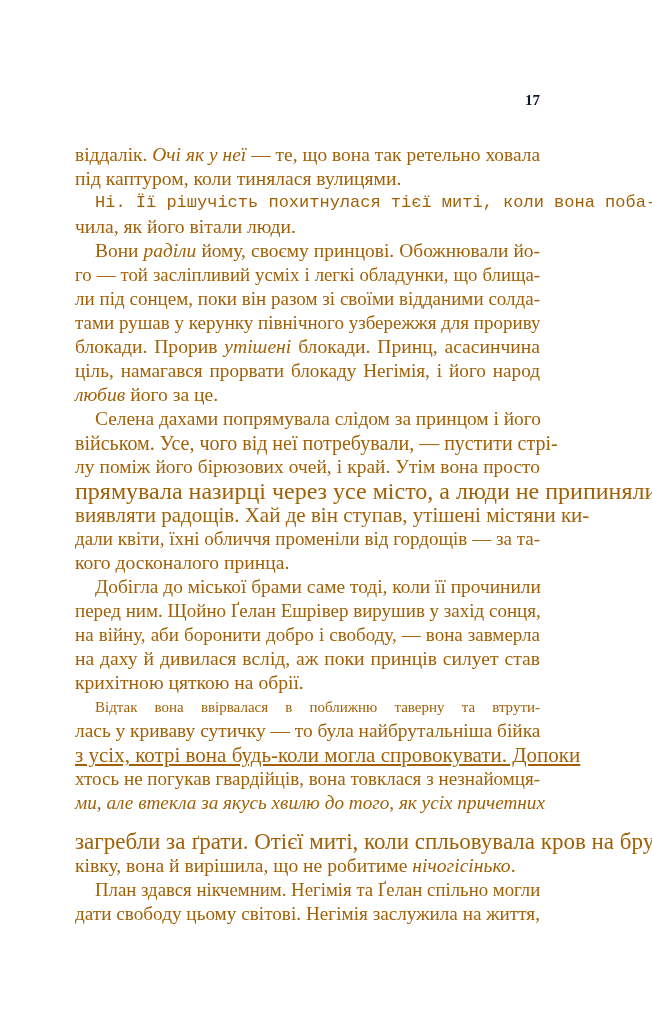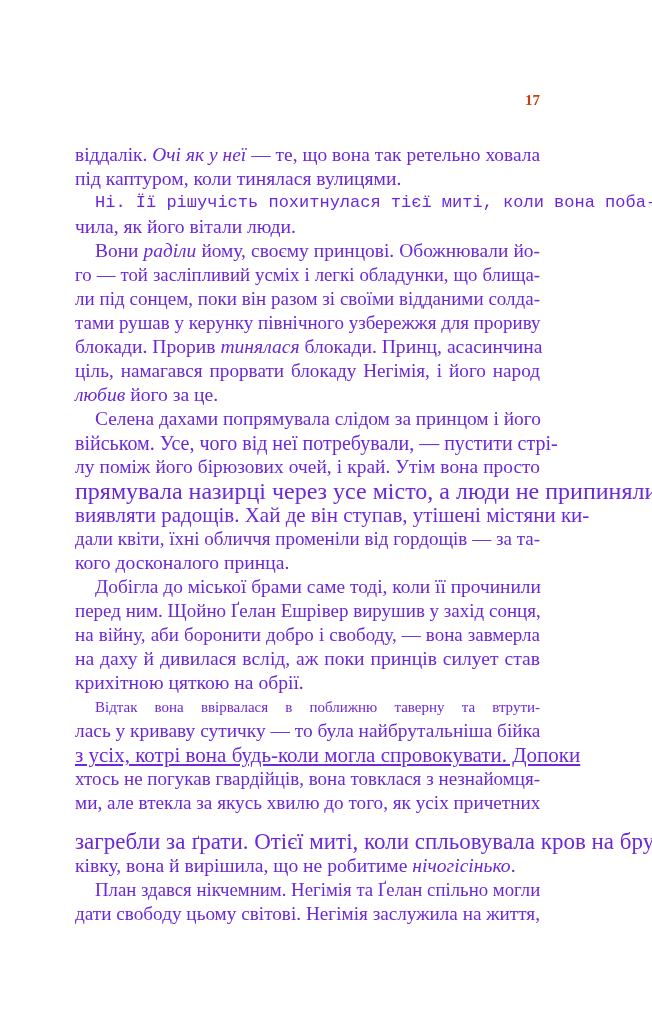--- a/index.html
+++ b/index.html
@@ -22,31 +22,31 @@
   }
   .page-number {
     position: absolute;
     top: 92px;
     left: 500px;
     width: 40px;
     text-align: right;
     font-family: "Liberation Serif", "DejaVu Serif", serif;
     font-weight: bold;
     font-size: 15px;
-    color: #c2410c;
+    color: #0f172a;
   }
   .body-text {
     position: absolute;
     left: 75px;
     top: 143px;
     width: 465px;
     font-family: "Liberation Serif", "DejaVu Serif", serif;
     font-size: 19.6px;
     line-height: 24px;
-    color: #6d28d9;
+    color: #a16207;
   }
   .line {
     display: block;
     height: 24px;
     white-space: nowrap;
     text-align: justify;
     text-align-last: justify;
   }
   .line.last {
     text-align-last: left;
@@ -64,38 +64,38 @@
   <div class="page-number">17</div>
   <div class="body-text" id="body-text">
       <span class="line" style="white-space: nowrap; font-size: 19.4px;"><span class="seg">віддалік. </span><span class="seg it">Очі як у неї</span><span class="seg"> — те, що вона так ретельно ховала</span></span>
       <span class="line last" style="white-space: nowrap;"><span class="seg">під каптуром, коли тинялася вулицями.</span></span>
       <span class="line indent" style="white-space: nowrap; font-size: 17px; font-family: Liberation Mono, monospace;"><span class="seg">Ні. Її рішучість похитнулася тієї миті, коли вона поба-</span></span>
       <span class="line last" style="white-space: nowrap;"><span class="seg">чила, як його вітали люди.</span></span>
       <span class="line indent" style="white-space: nowrap; font-size: 19.4px;"><span class="seg">Вони </span><span class="seg it">раділи</span><span class="seg"> йому, своєму принцові. Обожнювали йо-</span></span>
       <span class="line" style="white-space: nowrap; font-size: 18.8px;"><span class="seg">го — той засліпливий усміх і легкі обладунки, що блища-</span></span>
       <span class="line" style="white-space: nowrap; font-size: 19px;"><span class="seg">ли під сонцем, поки він разом зі своїми відданими солда-</span></span>
       <span class="line" style="white-space: nowrap; font-size: 19px;"><span class="seg">тами рушав у керунку північного узбережжя для прориву</span></span>
-      <span class="line" style="white-space: nowrap;"><span class="seg">блокади. Прорив </span><span class="seg it">тинялася</span><span class="seg"> блокади. Принц, асасинчина</span></span>
+      <span class="line" style="white-space: nowrap;"><span class="seg">блокади. Прорив </span><span class="seg it">утішені</span><span class="seg"> блокади. Принц, асасинчина</span></span>
       <span class="line" style="white-space: nowrap; font-size: 19.2px;"><span class="seg">ціль, намагався прорвати блокаду Негімія, і його народ</span></span>
       <span class="line last" style="white-space: nowrap;"><span class="seg it">любив</span><span class="seg"> його за це.</span></span>
       <span class="line indent" style="white-space: nowrap; font-size: 19.4px;"><span class="seg">Селена дахами попрямувала слідом за принцом і його</span></span>
       <span class="line" style="white-space: nowrap; font-size: 20px;"><span class="seg">військом. Усе, чого від неї потребували, — пустити стрі-</span></span>
       <span class="line" style="white-space: nowrap; font-size: 19.4px;"><span class="seg">лу поміж його бірюзових очей, і край. Утім вона просто</span></span>
       <span class="line" style="white-space: nowrap; font-size: 24px;"><span class="seg">прямувала назирці через усе місто, а люди не припиняли</span></span>
       <span class="line" style="white-space: nowrap; font-size: 21px;"><span class="seg">виявляти радощів. Хай де він ступав, утішені містяни ки-</span></span>
       <span class="line" style="white-space: nowrap; font-size: 19px;"><span class="seg">дали квіти, їхні обличчя променіли від гордощів — за та-</span></span>
       <span class="line last" style="white-space: nowrap;"><span class="seg">кого досконалого принца.</span></span>
       <span class="line indent" style="white-space: nowrap; font-size: 19.4px;"><span class="seg">Добігла до міської брами саме тоді, коли її прочинили</span></span>
       <span class="line" style="white-space: nowrap; font-size: 19px;"><span class="seg">перед ним. Щойно Ґелан Ешрівер вирушив у захід сонця,</span></span>
       <span class="line" style="white-space: nowrap; font-size: 19px;"><span class="seg">на війну, аби боронити добро і свободу, — вона завмерла</span></span>
       <span class="line" style="white-space: nowrap;"><span class="seg">на даху й дивилася вслід, аж поки принців силует став</span></span>
       <span class="line last" style="white-space: nowrap;"><span class="seg">крихітною цяткою на обрії.</span></span>
       <span class="line indent" style="white-space: nowrap; font-size: 15px;"><span class="seg">Відтак вона ввірвалася в поближню таверну та втрути-</span></span>
       <span class="line" style="white-space: nowrap; font-size: 19.4px;"><span class="seg">лась у криваву сутичку — то була найбрутальніша бійка</span></span>
       <span class="line" style="white-space: nowrap; font-size: 21px; text-decoration: underline;"><span class="seg">з усіх, котрі вона будь-коли могла спровокувати. Допоки</span></span>
       <span class="line" style="white-space: nowrap; font-size: 19px;"><span class="seg">хтось не погукав гвардійців, вона товклася з незнайомця-</span></span>
-      <span class="line" style="white-space: nowrap; font-size: 19.2px;"><span class="seg">ми, але втекла за якусь хвилю до того, як усіх причетних</span></span>
+      <span class="line" style="white-space: nowrap; font-size: 19.2px; font-style: italic;"><span class="seg">ми, але втекла за якусь хвилю до того, як усіх причетних</span></span>
       <span class="line" style="white-space: nowrap; font-size: 23px; margin-top: 15px;"><span class="seg">загребли за ґрати. Отієї миті, коли спльовувала кров на бру-</span></span>
       <span class="line last" style="white-space: nowrap;"><span class="seg">ківку, вона й вирішила, що не робитиме </span><span class="seg it">нічогісінько</span><span class="seg">.</span></span>
       <span class="line indent" style="white-space: nowrap; font-size: 18.8px;"><span class="seg">План здався нікчемним. Негімія та Ґелан спільно могли</span></span>
       <span class="line" style="white-space: nowrap; font-size: 19.2px;"><span class="seg">дати свободу цьому світові. Негімія заслужила на життя,</span></span>
     </div>
 </div>
 
 </body></html>

